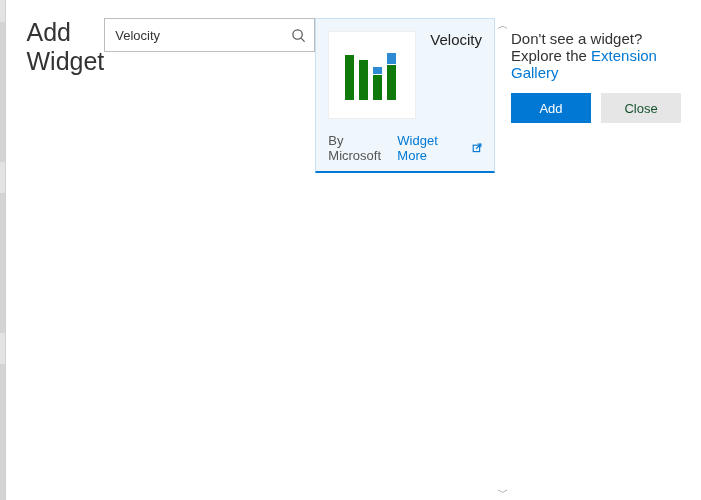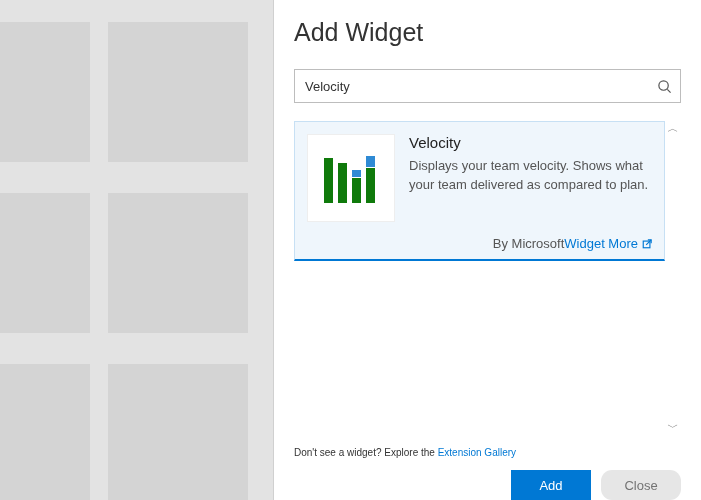--- a/index.html
+++ b/index.html
@@ -6,21 +6,21 @@
   html, body { width: 701px; height: 500px; overflow: hidden; font-family: "Segoe UI", Arial, sans-serif; background: #fff; }
   .root { display: flex; width: 701px; height: 500px; }
   .dashboard-bg {
     width: 273px; height: 500px; background: #e3e3e3; position: relative; overflow: hidden;
   }
   .tile {
     position: absolute; background: #d4d4d4;
   }
   .panel {
     flex: 1; height: 500px; border-left: 1px solid #d0d0d0; background: #fff;
-    padding: 18px 20px 0 20px; display: flex; flex-direction: column;
+    padding: 18px 20px 0 20px; display: flex; flex-direction: row;
   }
   .panel-title {
     font-size: 25px; font-weight: 300; color: #333; margin-bottom: 22px;
   }
   .search-wrap {
     border: 1px solid #bdbdbd; height: 34px; display: flex; align-items: center;
     padding: 0 8px 0 10px; margin-bottom: 18px;
   }
   .search-wrap input {
     flex: 1; border: none; outline: none; font-size: 13px; color: #333;
@@ -53,29 +53,29 @@
   }
   .widget-author { color: #555; }
   .learn-more { color: #0078d4; text-decoration: none; display: inline-flex; align-items: center; }
   .learn-more svg { width: 10px; height: 10px; margin-left: 4px; }
   .scroll-col {
     width: 16px; display: flex; flex-direction: column; justify-content: space-between;
     align-items: center; padding: 2px 0;
   }
   .scroll-arrow { color: #888; font-size: 11px; line-height: 1; cursor: default; user-select: none; }
   .panel-footer { padding-top: 12px; }
-  .footer-text { font-size: 10px; color: #333; margin-bottom: 12px; }
+  .footer-text { font-size: 15px; color: #333; margin-bottom: 12px; }
   .footer-text a { color: #0078d4; text-decoration: none; }
   .footer-buttons { display: flex; justify-content: flex-end; gap: 10px; }
   .btn {
     min-width: 80px; height: 30px; font-size: 13px; border: none; cursor: pointer;
     padding: 0 16px;
   }
   .btn-primary { background: #0078d4; color: #fff; }
-  .btn-default { background: #e6e6e6; color: #737373; border-radius: 11px; }
+  .btn-default { background: #e6e6e6; color: #14532d; }
 </style>
 </head>
 <body>
 
 <div class="root">
   <div class="dashboard-bg">
     <div class="tile" style="left:-50px;top:22px;width:140px;height:140px"></div>
     <div class="tile" style="left:108px;top:22px;width:140px;height:140px"></div>
     <div class="tile" style="left:-50px;top:193px;width:140px;height:140px"></div>
     <div class="tile" style="left:108px;top:193px;width:140px;height:140px"></div>
@@ -105,21 +105,20 @@
                 <rect x="3" y="10" width="9" height="45" fill="#0f7a0b"></rect>
                 <rect x="17" y="15" width="9" height="40" fill="#0f7a0b"></rect>
                 <rect x="31" y="22" width="9" height="7" fill="#2f8ad4"></rect>
                 <rect x="31" y="30" width="9" height="25" fill="#0f7a0b"></rect>
                 <rect x="45" y="8" width="9" height="11" fill="#2f8ad4"></rect>
                 <rect x="45" y="20" width="9" height="35" fill="#0f7a0b"></rect>
               </svg>
             </div>
             <div class="widget-info">
               <div class="widget-name">Velocity</div>
-              <div class="widget-desc">Displays your team velocity. Shows what your team delivered as compared to plan.</div>
             </div>
           </div>
           <div class="widget-bottom">
             <span class="widget-author">By Microsoft</span>
             <a href="#" class="learn-more">
               <span>Widget More</span>
               <svg viewBox="0 0 12 12" fill="none" stroke="currentColor" stroke-width="1.4">
                 <rect x="1.5" y="2.5" width="8" height="8"></rect>
                 <line x1="5" y1="7" x2="11" y2="1"></line>
                 <polyline points="7,1 11,1 11,5"></polyline>

